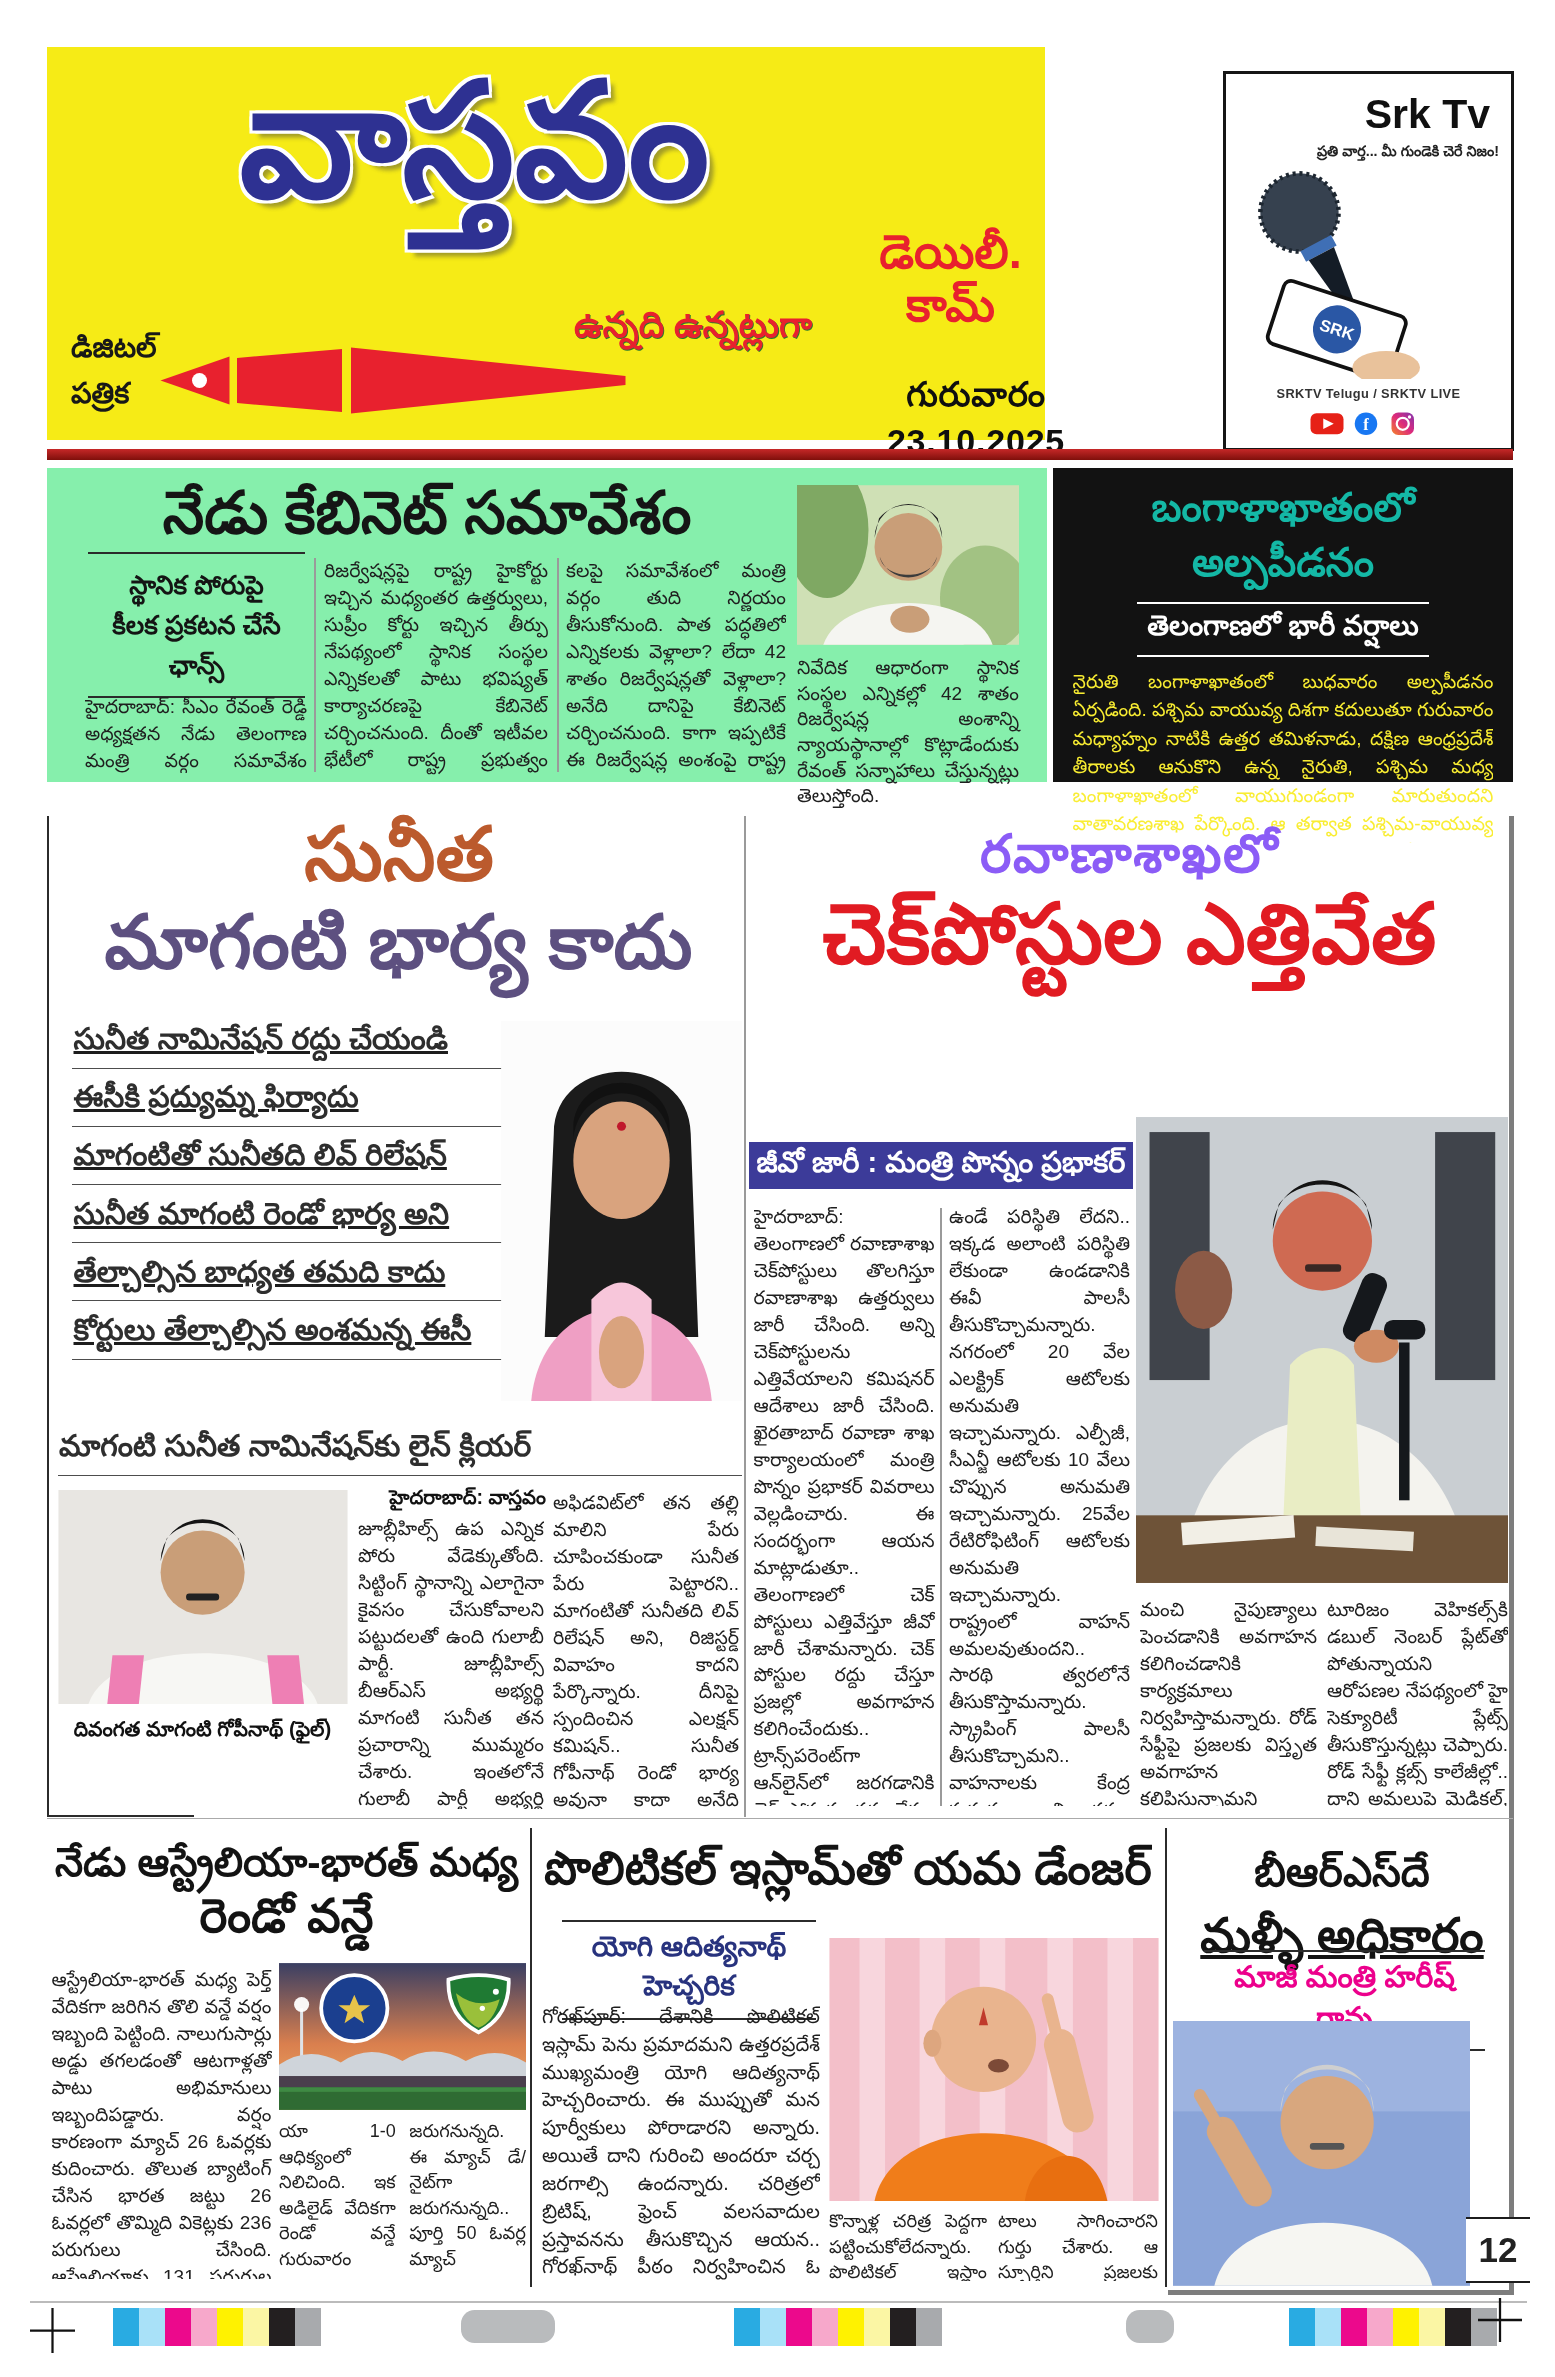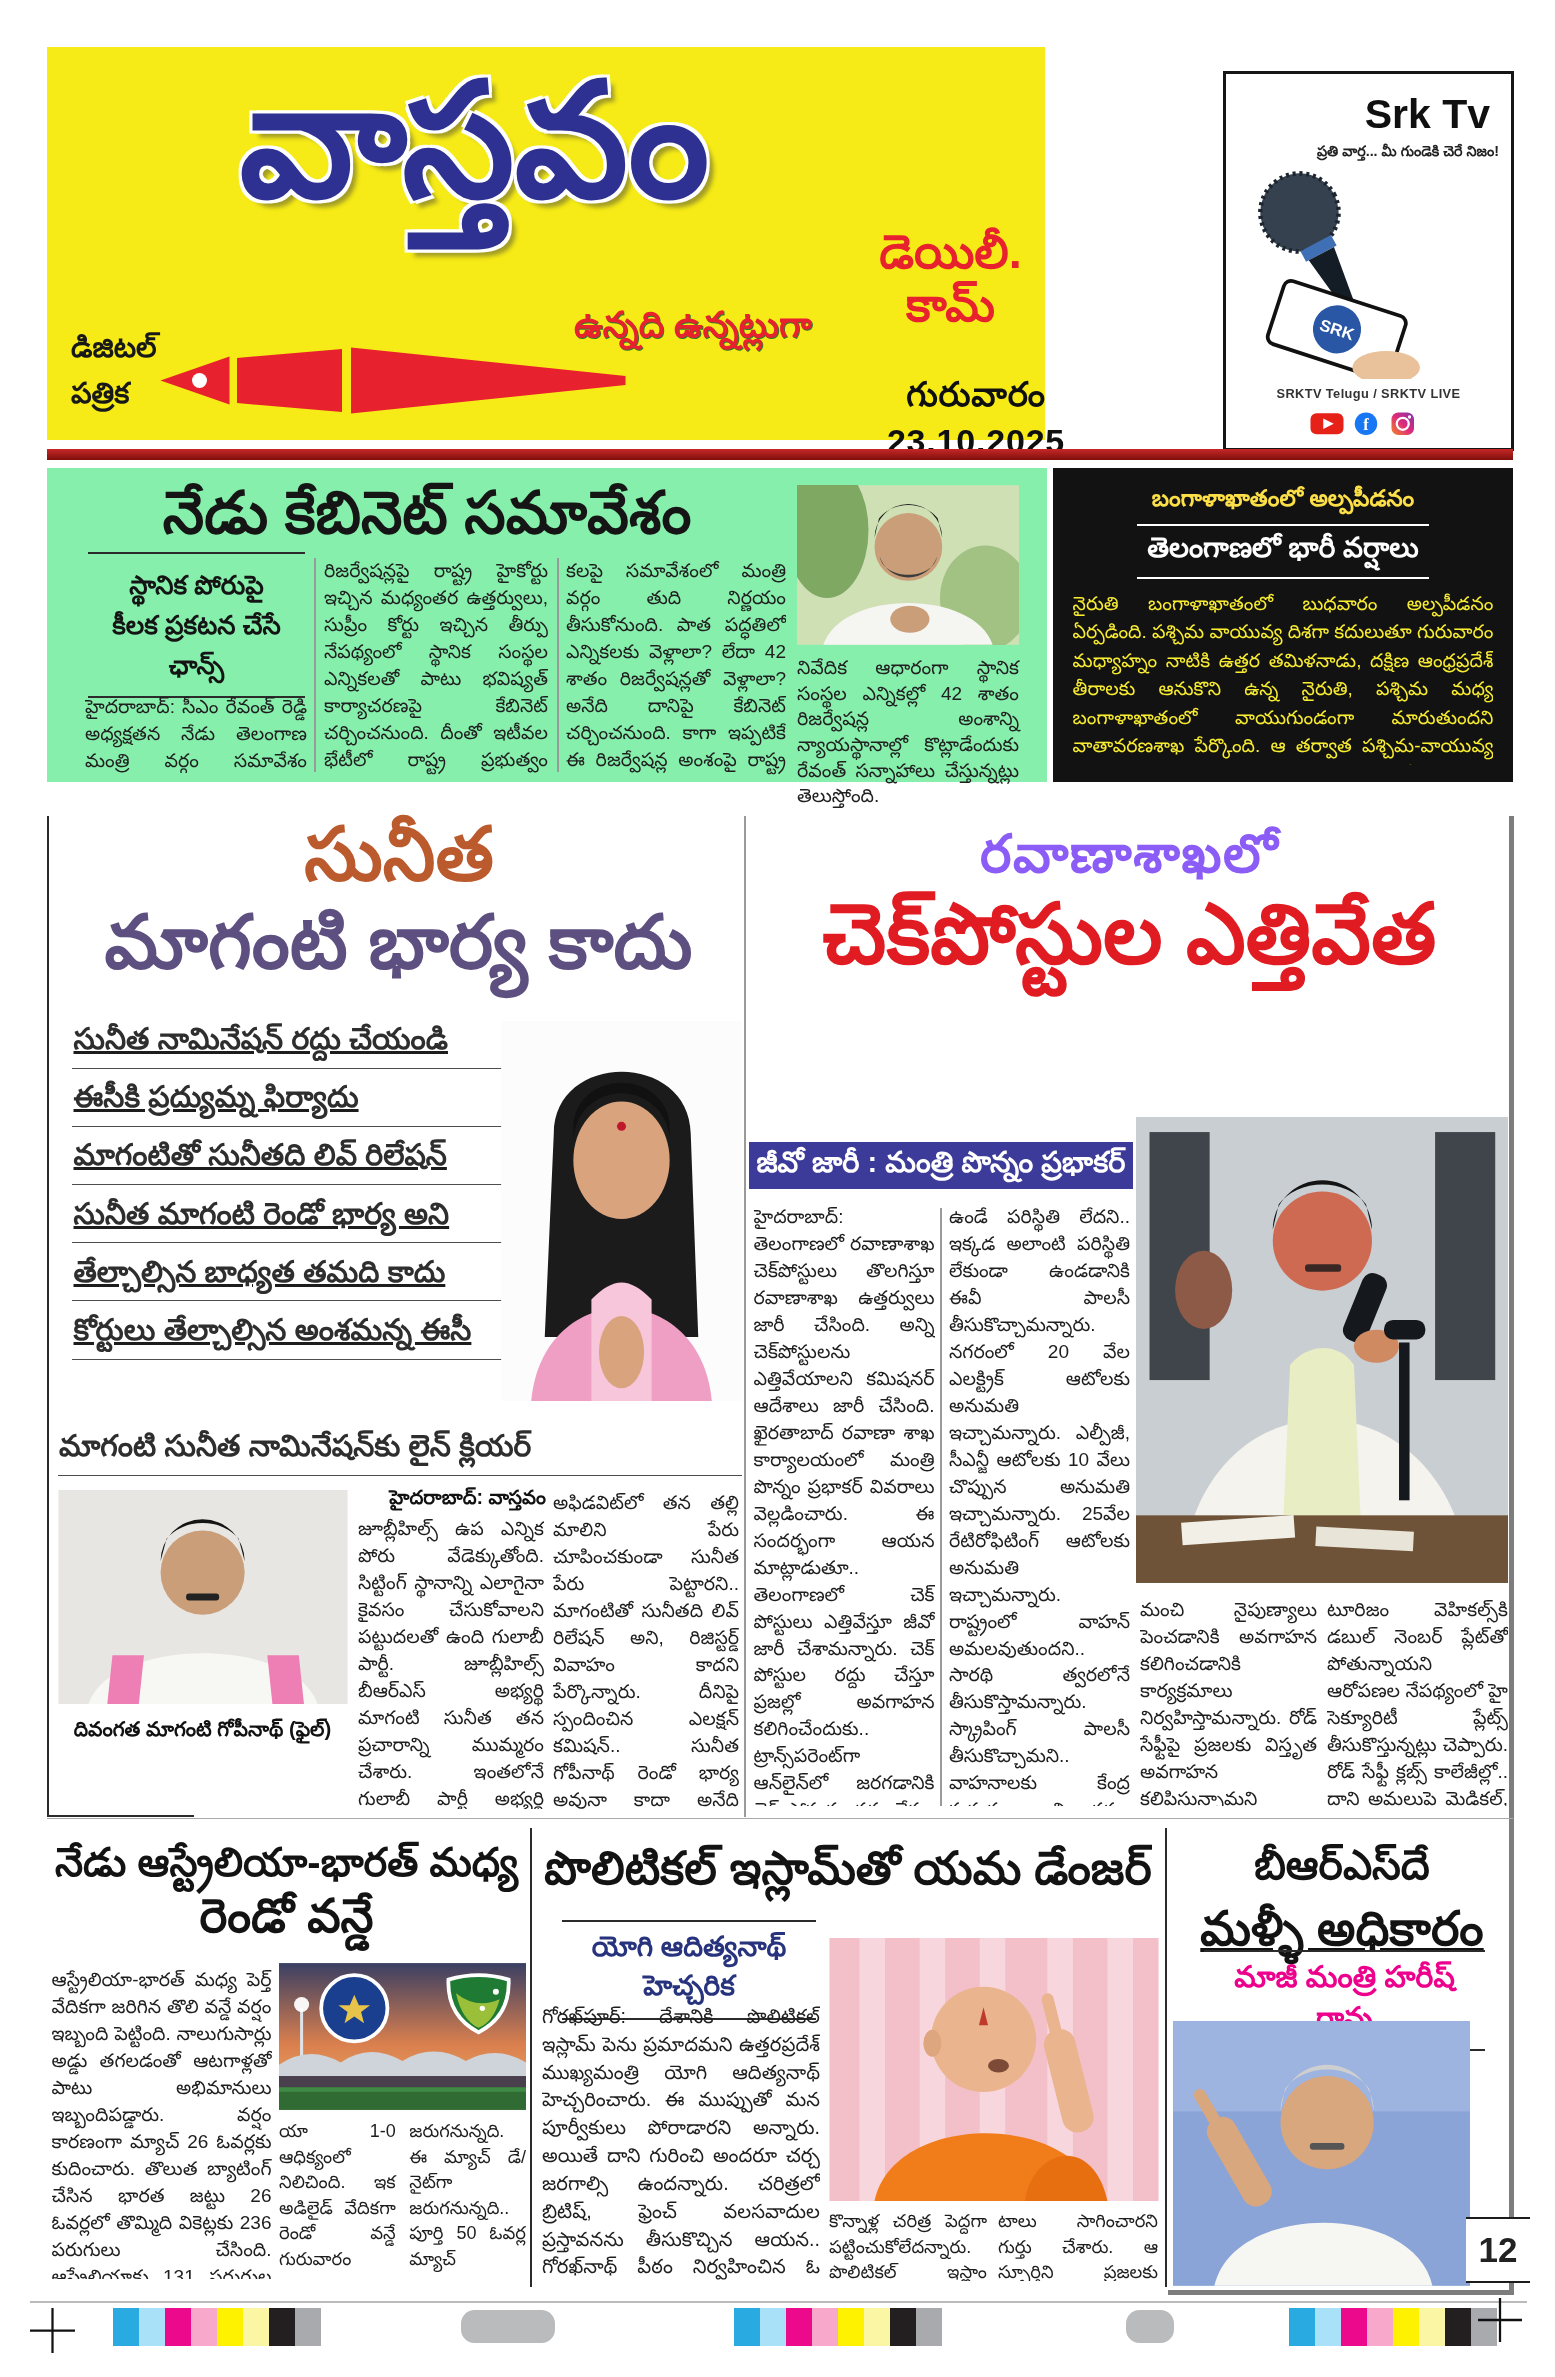--- a/index.html
+++ b/index.html
@@ -24,21 +24,21 @@
   .srk-tag{font-size:14.3px;font-weight:bold;color:#222;}
   .srk-footer{font-size:12.8px;font-weight:bold;color:#333;letter-spacing:0.4px;}
   
   .cabinet{background:#86efac;}
   .cab-head{font-size:59px;font-weight:bold;color:#151515;}
   .kicker-box{border-top:2.3px solid #2b2b2b;border-bottom:2.3px solid #2b2b2b;padding:10.5px 3px;
               font-size:26px;font-weight:bold;color:#141414;line-height:1.55;text-align:center;}
   .photo-cap{font-size:19px;line-height:1.35;color:#202020;text-align:justify;}
   
   .weather{background:#121212;color:#f9ed32;padding:16.6px 19.6px;box-sizing:border-box;}
-  .w-head{font-size:23px;font-weight:bold;color:#fde047;text-align:center;}
+  .w-head{font-size:40px;font-weight:bold;color:#14b8a6;text-align:center;}
   .w-sub{display:table;margin:7.5px auto 3px auto;padding:6px 10.5px;border-top:2.3px solid #fff;border-bottom:2.3px solid #fff;
          font-size:28px;font-weight:bold;color:#fff;}
   .w-body{font-size:19px;line-height:1.5;text-align:justify;color:#f9ed32;margin-top:10.5px;}
   
   .sun-h1{font-size:75px;font-weight:bold;color:#bb5a2d;line-height:1;}
   .sun-h2{font-size:75px;font-weight:bold;color:#5d5080;line-height:1;}
   .bullet{font-size:30px;font-weight:bold;color:#2e2e2e;padding:11.3px 1.5px;border-bottom:1.5px solid #4d4d4d;line-height:1.15;}
   .cap-bold{font-size:20.3px;font-weight:bold;color:#111;text-align:center;}
   .dateline{font-size:19.6px;font-weight:bold;color:#111;text-align:right;}
   
@@ -299,21 +299,21 @@
           <rect x="312" y="70" width="16" height="64" rx="8" fill="#e9b48e"></rect>
         </g>
         <path d="M260,350 C270,280 350,260 370,350 Z" fill="#e86f10"></path>
       </svg>
     </figure>
     <div class="abs body-col" style="left:293px;top:385px;width:158px;height:72px;font-size:18px;">కొన్నాళ్ల చరిత్ర పెద్దగా పట్టించుకోలేదన్నారు. పొలిటికల్ ఇస్లాం గురించి అర్థం చేసుకోవాల్సి ఉంటుందని.. ఛత్రపతి శివాజీ మహారాజ్, గురు గోవింద్ సింగ్, మహారాణా ప్రతాప్ వంటి వీరులు పొలిటికల్ ఇస్లామ్‌పై కీలక పోరా</div>
     <div class="abs body-col" style="left:462px;top:385px;width:160px;height:72px;font-size:18px;">టాలు సాగించారని గుర్తు చేశారు. ఆ స్ఫూర్తిని ప్రజలకు ప్రభుత్వాలు ప్రచారం చేయాలని యోగి ఆదిత్యనాథ్ పేర్కొన్నారు.</div>
   </div>
 
   <div class="abs" style="left:1170px;top:1824px;width:344px;height:463px;">
-    <div class="brs-h1 center" style="margin-top:18px;">బీఆర్ఎస్‌దే</div>
+    <div class="brs-h1 center" style="margin-top:25px;">బీఆర్ఎస్‌దే</div>
     <div class="brs-h2 center" style="margin-top:1.5px;text-decoration:underline;">మళ్ళీ అధికారం</div>
     <div class="abs brs-kicker" style="left:34px;top:126px;width:275px;">మాజీ మంత్రి హరీష్ రావు</div>
     <figure class="abs" style="left:3px;top:197px;width:297px;">
       <svg width="297" height="265" viewBox="0 0 395 352">
         <rect width="395" height="352" fill="#8aa4d8"></rect>
         <rect x="0" y="0" width="395" height="120" fill="#9db3e0"></rect>
         <path d="M55,352 C80,240 320,240 345,352 Z" fill="#f6f6f2"></path>
         <circle cx="205" cy="135" r="62" fill="#d8a77e"></circle>
         <path d="M143,120 a62,62 0 0 1 124,0 l-6,-30 a64,50 0 0 0 -112,0 Z" fill="#cfcfcf"></path>
         <rect x="182" y="162" width="46" height="9" rx="4" fill="#555"></rect>

